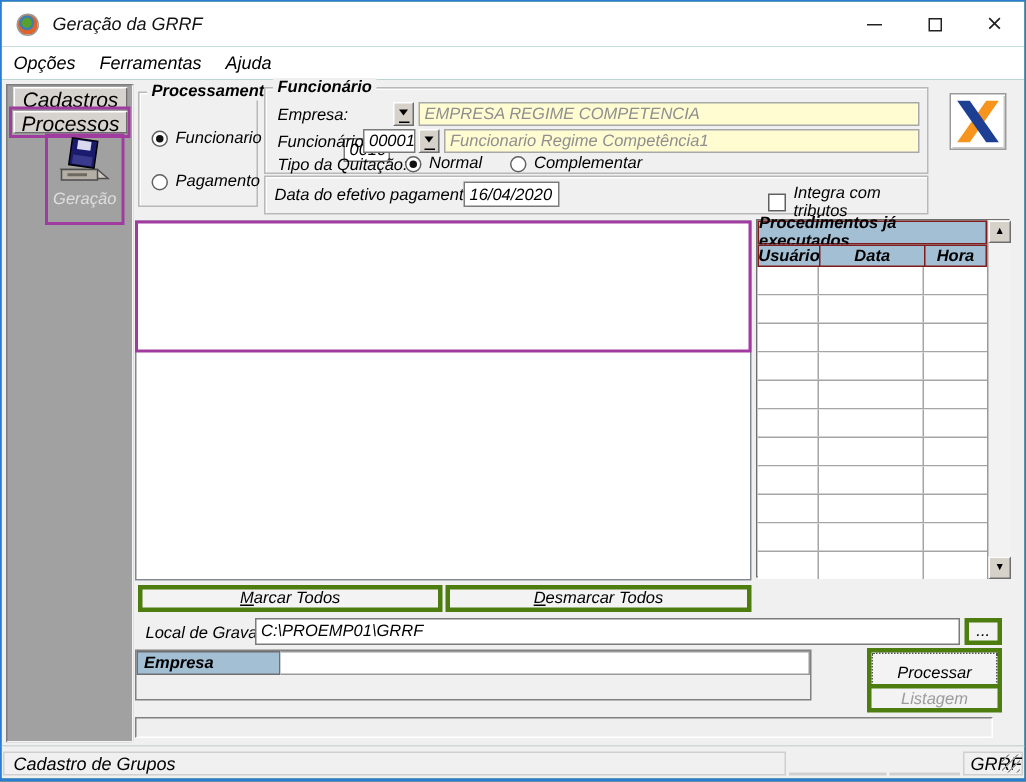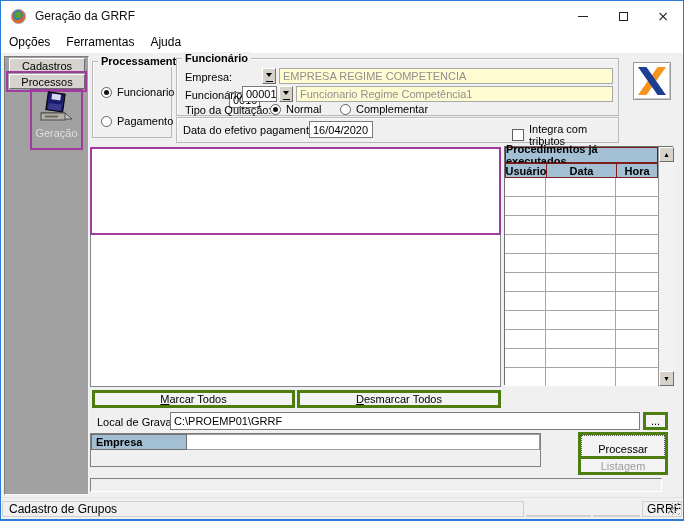--- a/index.html
+++ b/index.html
@@ -2,20 +2,21 @@
 <html><head>
 <meta charset="utf-8">
 <style>
   * { box-sizing: border-box; margin: 0; padding: 0; }
   html,body { background:#888; }
   body { font-family: "Liberation Sans", "DejaVu Sans", sans-serif; font-size: 11px; color:#000; }
   #win {
     position: relative; width: 684px; height: 521px; background: #0f766e;
     border: 1px solid #2b7cd3; border-bottom-width: 2px; overflow: hidden;
     margin: 0 auto;
+    font-style: italic;
   }
   .abs { position: absolute; }
 
   
   .titlebar { left:0; top:0; width:682px; height:30px; background:#fff; display:flex; align-items:center; }
   .appicon { width:15px; height:15px; border-radius:50%; margin-left:10px;
     background: radial-gradient(circle at 45% 40%, #5aa02c 0 28%, #3c7fae 34% 44%, #e2642a 50% 78%, #b9451d 100%);
     border:1px solid #9a9a9a; }
   .wtitle { margin-left:9px; font-size:12px; color:#111; }
   .wctrls { margin-left:auto; display:flex; height:30px; }
@@ -28,21 +29,21 @@
   .menubar { left:0; top:30px; width:682px; height:22px; background:#fff; display:flex; align-items:center; }
   .menuitem { padding:3px 8px; font-size:12px; color:#000; }
 
   .client { left:0; top:52px; width:682px; height:444px; background:#f0f0f0; }
 
   
   .sidebar { left:3px; top:55px; width:85px; height:439px; background:#a1a1a1;
     border:1px solid; border-color:#7c7c7c #f5f5f5 #f5f5f5 #7c7c7c; }
   .tabbtn { position:absolute; left:4px; width:76px; height:15px; background:#d6d3ce;
     border:1px solid; border-color:#ffffff #6d6d6d #6d6d6d #ffffff;
-    display:flex; align-items:center; justify-content:center; font-size:11px; }
+    display:flex; align-items:center; justify-content:center; font-size:14px; }
   .hl { border:2px solid #a03ca0; background:transparent; }
   .toolbox { left:25px; top:32px; width:53px; height:61px; display:flex; flex-direction:column; align-items:center; }
   .toollabel { color:#dedede; font-size:11px; margin-top:2px; }
 
   
   .groupbox { border:1px solid #b9b9b9; box-shadow: 1px 1px 0 #fdfdfd inset; background:#f0f0f0; }
   .legend { position:absolute; top:-7px; left:5px; background:#f0f0f0; padding:0 3px; font-weight:bold; white-space:nowrap; }
 
   .radio { width:11px; height:11px; border-radius:50%; background:#fff; border:1px solid #606060; position:relative; flex:none; }
   .radio.sel::after { content:""; position:absolute; left:2px; top:2px; right:2px; bottom:2px; background:#111; border-radius:50%; }

